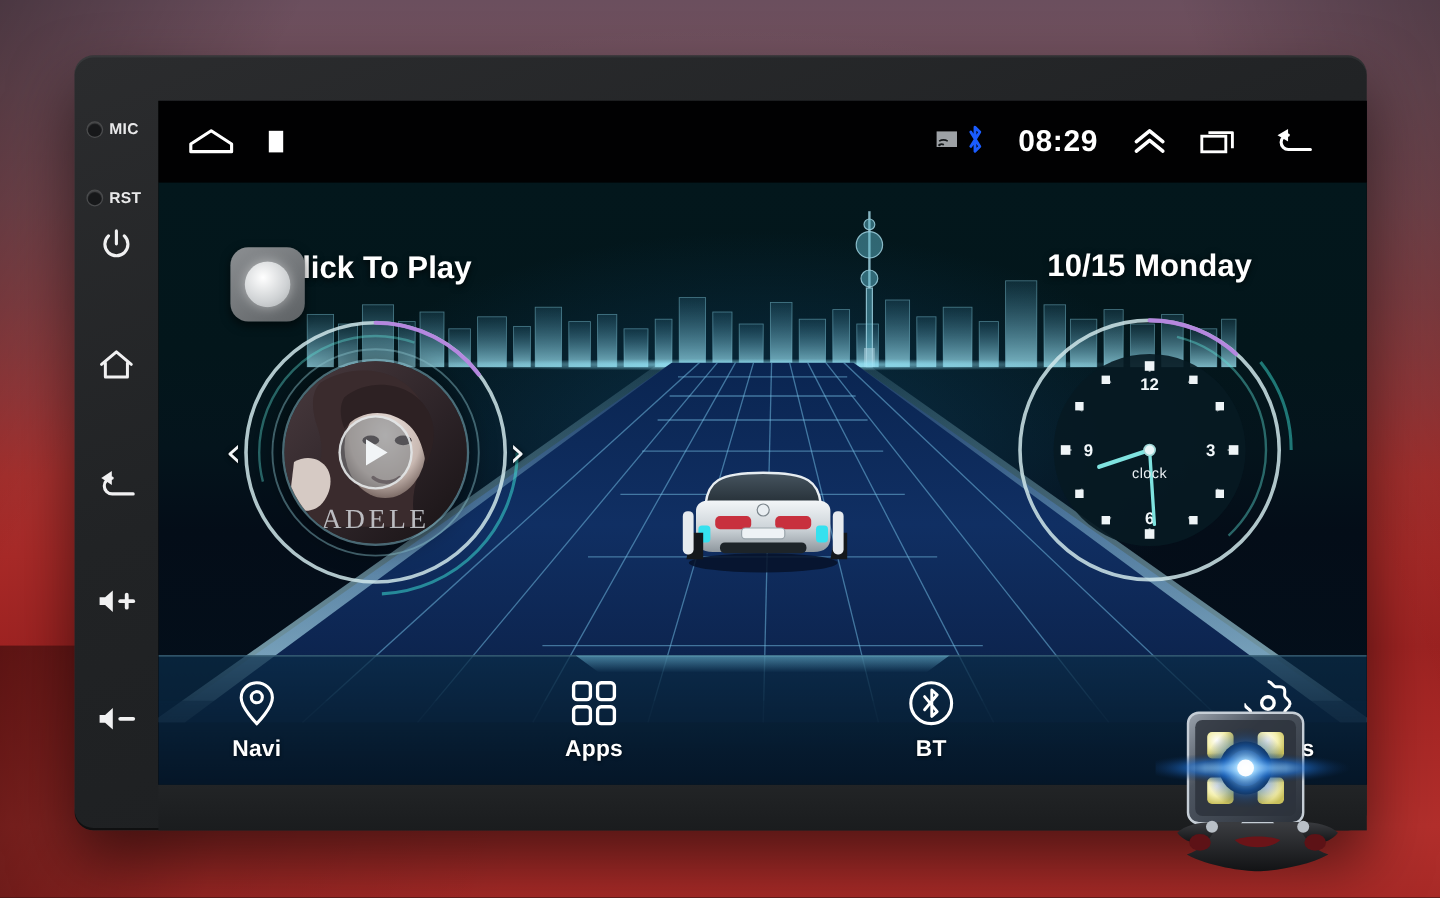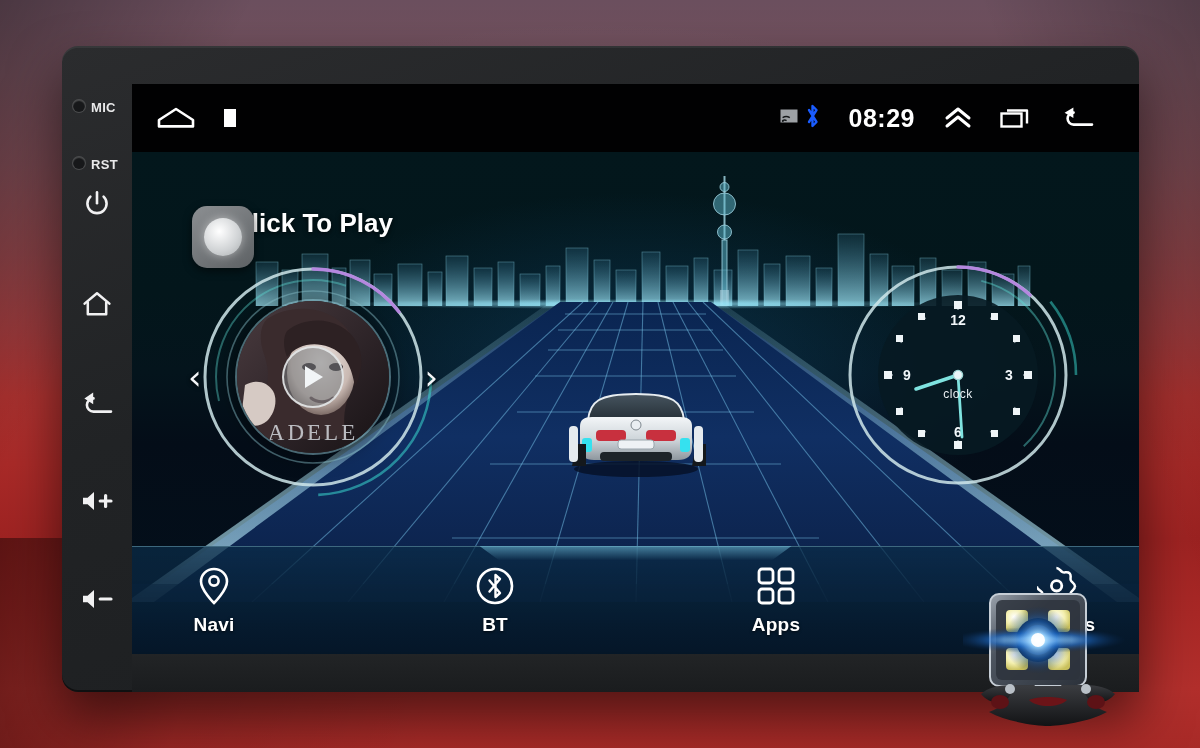--- a/index.html
+++ b/index.html
@@ -62,21 +62,21 @@
     position: absolute;
     left: 0; top: 0;
     width: 70px; height: 100%;
     display: flex;
     flex-direction: column;
     align-items: center;
   }
   .rail-hole {
     position: absolute;
     display: flex;
-    align-items: flex-start;
+    align-items: center;
     gap: 6px;
     color: #e9e9ea;
     font-size: 13px;
     font-weight: bold;
     letter-spacing: 0.3px;
     white-space: nowrap;
   }
   .hole-dot {
     width: 12px; height: 12px;
     border-radius: 50%;
@@ -583,20 +583,21 @@
               </svg>
             </span>
           </div>
         </div>
 
         <span id="prev-track" class="track-arrow">‹</span>
         <span id="next-track" class="track-arrow">›</span>
       </div>
 
       <div id="clock-widget" class="ring-widget">
+        <span class="ring-label">10/15  Monday</span>
 
         <svg width="246" height="246" viewBox="0 0 246 246" style="position:absolute;left:0;top:0;">
           <circle cx="123" cy="123" r="108" fill="none" stroke="#cfe6ea" stroke-width="3" stroke-opacity="0.85"></circle>
           <path d="M123 15a108 108 0 0 1 72 28" fill="none" stroke="#b57fe0" stroke-width="3.4" stroke-linecap="round" opacity="0.9"></path>
           <circle cx="123" cy="123" r="118" fill="none" stroke="#3ad9cf" stroke-width="2.6" stroke-opacity="0.5" stroke-dasharray="280 742" stroke-dashoffset="360"></circle>
           <circle cx="123" cy="123" r="97" fill="none" stroke="#5ee0d6" stroke-width="2" stroke-opacity="0.42" stroke-dasharray="230 400" stroke-dashoffset="150"></circle>
         </svg>
 
         <div class="clock-face">
           <svg width="168" height="168" viewBox="0 0 168 168">
@@ -657,37 +658,37 @@
               <circle cx="17" cy="15" r="4.6" fill="none" stroke="#ffffff" stroke-width="2.6"></circle>
             </svg>
           </span>
           <span class="dock-label">Navi</span>
         </div>
 
 
         <div class="dock-item">
           <span class="dock-icon">
             <svg width="40" height="40" viewBox="0 0 40 40">
-              <circle cx="20" cy="20" r="17" fill="none" stroke="#ffffff" stroke-width="2.6"></circle>
-              <path d="M14.5 14.5 25 27 20.5 31 20.5 9 25 13 14.5 25.5" fill="none" stroke="#ffffff" stroke-width="2.4" stroke-linejoin="round" stroke-linecap="round"></path>
-            </svg>
-          </span>
-          <span class="dock-label">BT</span>
-        </div>
-
-        <div class="dock-item">
-          <span class="dock-icon">
-            <svg width="40" height="40" viewBox="0 0 40 40">
               <rect x="3" y="3" width="14" height="14" rx="3" fill="none" stroke="#ffffff" stroke-width="2.8"></rect>
               <rect x="23" y="3" width="14" height="14" rx="3" fill="none" stroke="#ffffff" stroke-width="2.8"></rect>
               <rect x="3" y="23" width="14" height="14" rx="3" fill="none" stroke="#ffffff" stroke-width="2.8"></rect>
               <rect x="23" y="23" width="14" height="14" rx="3" fill="none" stroke="#ffffff" stroke-width="2.8"></rect>
             </svg>
           </span>
           <span class="dock-label">Apps</span>
+        </div>
+
+        <div class="dock-item">
+          <span class="dock-icon">
+            <svg width="40" height="40" viewBox="0 0 40 40">
+              <circle cx="20" cy="20" r="17" fill="none" stroke="#ffffff" stroke-width="2.6"></circle>
+              <path d="M14.5 14.5 25 27 20.5 31 20.5 9 25 13 14.5 25.5" fill="none" stroke="#ffffff" stroke-width="2.4" stroke-linejoin="round" stroke-linecap="round"></path>
+            </svg>
+          </span>
+          <span class="dock-label">BT</span>
         </div>
 
 
         <div class="dock-item">
           <span class="dock-icon">
             <svg width="40" height="40" viewBox="0 0 40 40">
               <path d="M20 2.6c3.2 0 4 3.4 6.4 4.4 2.4 1 5.2-1 7.4 1.2s.2 5 1.2 7.4c1 2.4 4.4 3.2 4.4 6.4h-.1c0 3.2-3.3 4-4.3 6.4-1 2.4 1 5.2-1.2 7.4s-5-.2-7.4.8c-2.4 1-3.2 4.4-6.4 4.4s-4-3.4-6.4-4.4c-2.4-1-5.2 1-7.4-1.2s-.2-5-1.2-7.4C3 25.6-.4 24.8-.4 21.6" fill="none" stroke="#ffffff" stroke-width="2.6" stroke-linejoin="round" transform="translate(0.2,-0.6) scale(0.96)"></path>
               <circle cx="19.6" cy="19.8" r="5.2" fill="none" stroke="#ffffff" stroke-width="2.8"></circle>
             </svg>
           </span>

